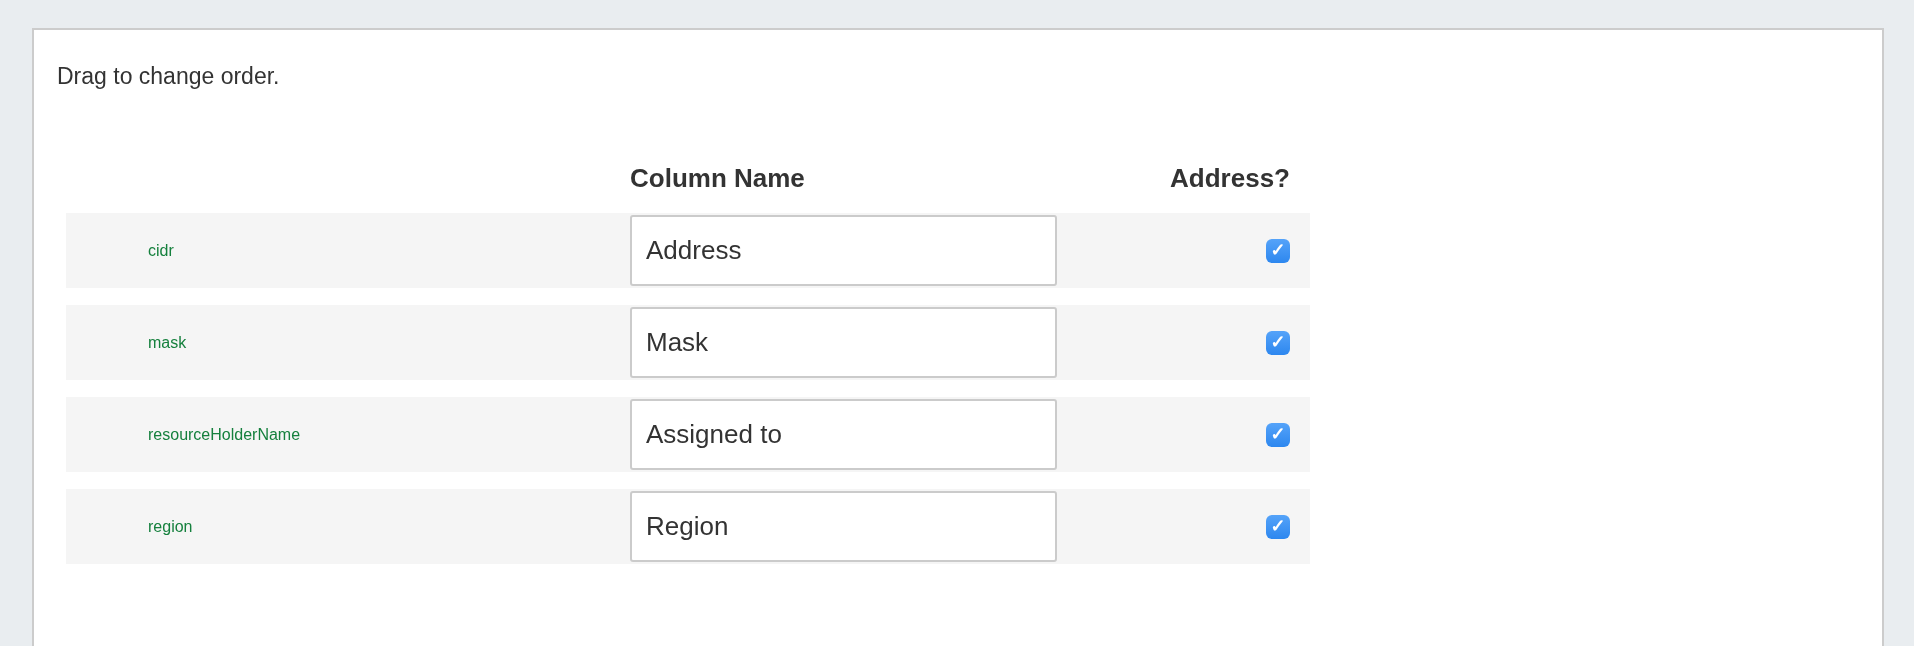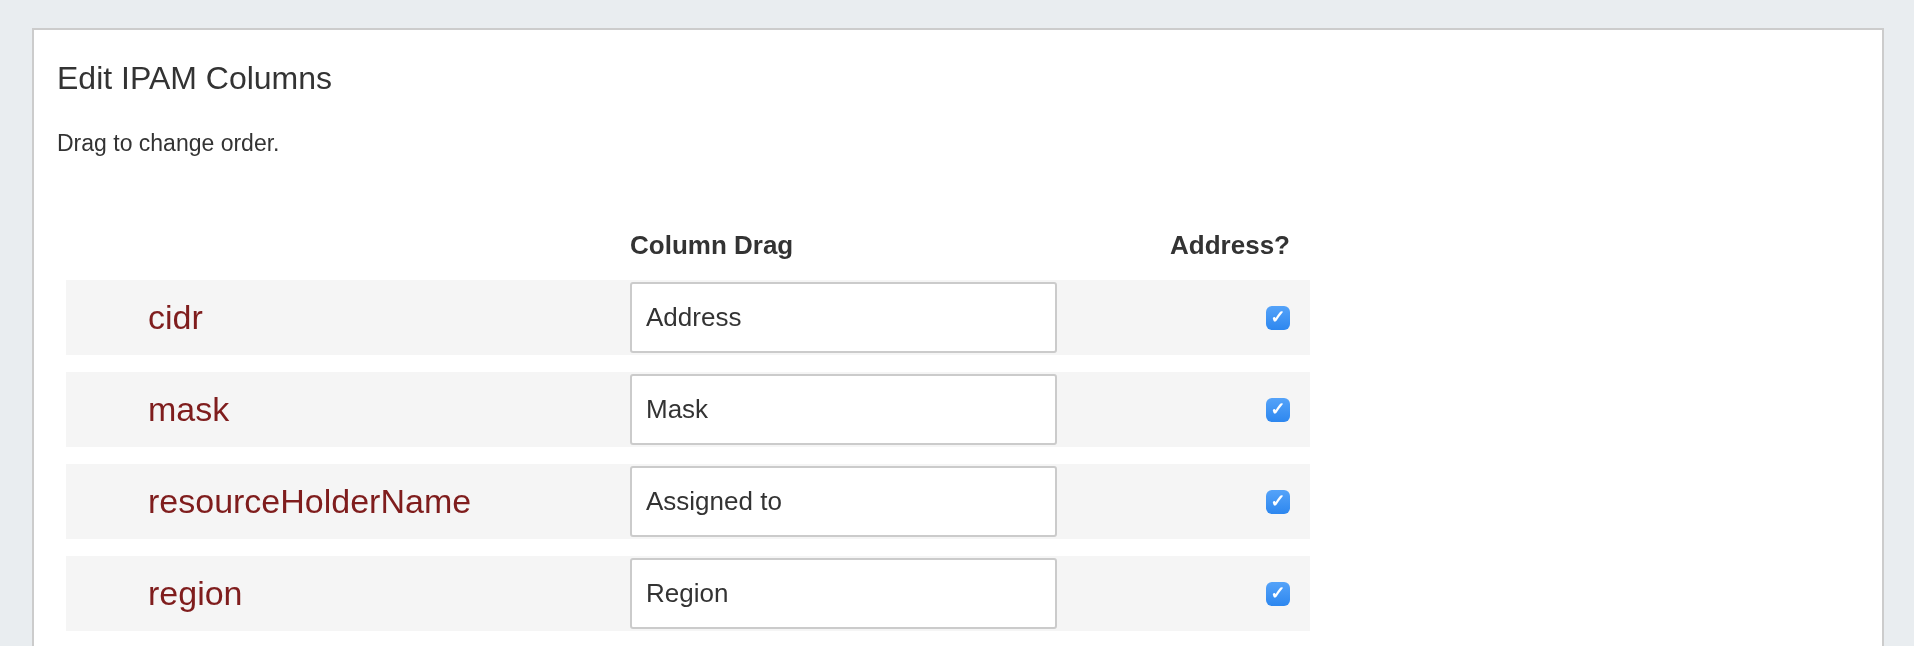--- a/index.html
+++ b/index.html
@@ -64,22 +64,22 @@
     display: inline-block;
   }
   .handle .bar {
     height: 6px;
     margin-bottom: 3px;
     border-radius: 1px;
     background: linear-gradient(180deg, #a9c7d9 0%, #447ea6 45%, #3c7094 100%);
   }
   .handle .bar:last-child { margin-bottom: 0; }
   .cell-field {
-    font-size: 34px;
-    color: #7f1d1d;
+    font-size: 16px;
+    color: #15803d;
   }
   .cell-input input {
     width: 427px;
     height: 71px;
     border: 2px solid #cbcbcb;
     border-radius: 3px;
     background: #ffffff;
     padding: 0 14px;
     font-size: 26px;
     color: #333333;
@@ -106,27 +106,26 @@
     font-weight: 700;
     line-height: 1;
     transform: translateY(-1px);
   }
   .checkbox.checked .check { display: block; }
 </style>
 </head>
 <body>
 
 <div class="card">
-  <h2 class="title">Edit IPAM Columns</h2>
   <p class="hint">Drag to change order.</p>
 
   <div class="columns-table">
 
     <div class="thead">
-      <span class="h-colname">Column Drag</span>
+      <span class="h-colname">Column Name</span>
       <span class="h-enabled">Address?</span>
     </div>
 
     <div class="row">
       <span class="cell-handle">
         <span class="handle">
           <span class="bar"></span><span class="bar"></span><span class="bar"></span>
         </span>
       </span>
       <span class="cell-field">cidr</span>

